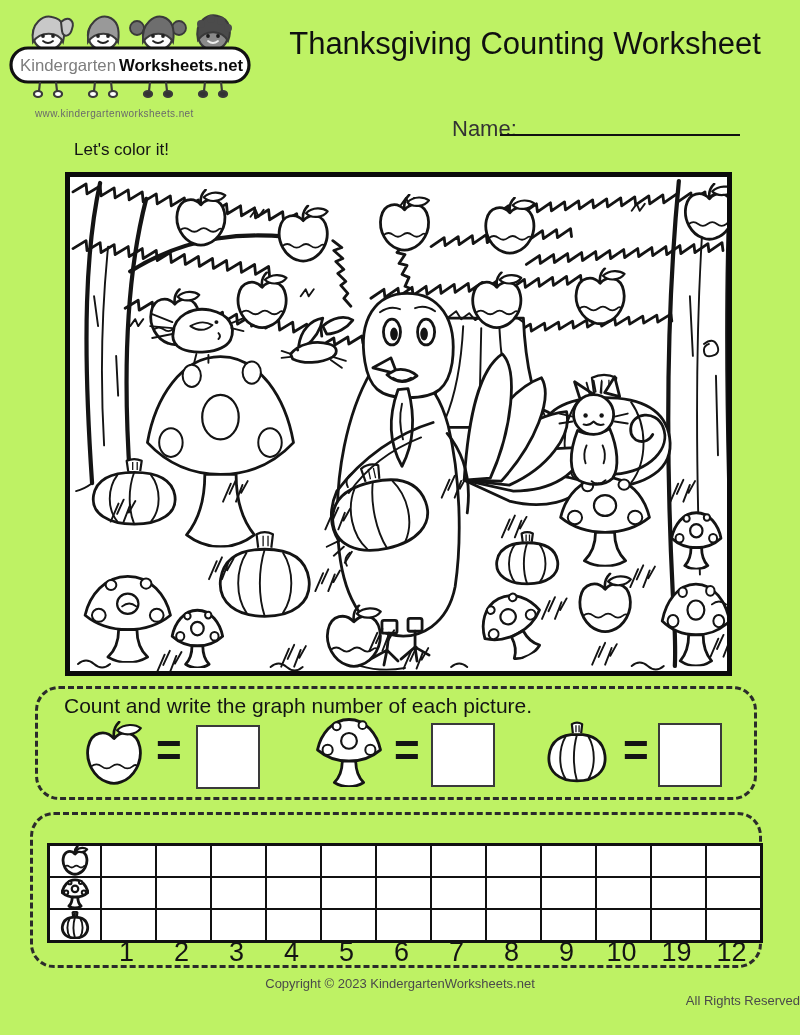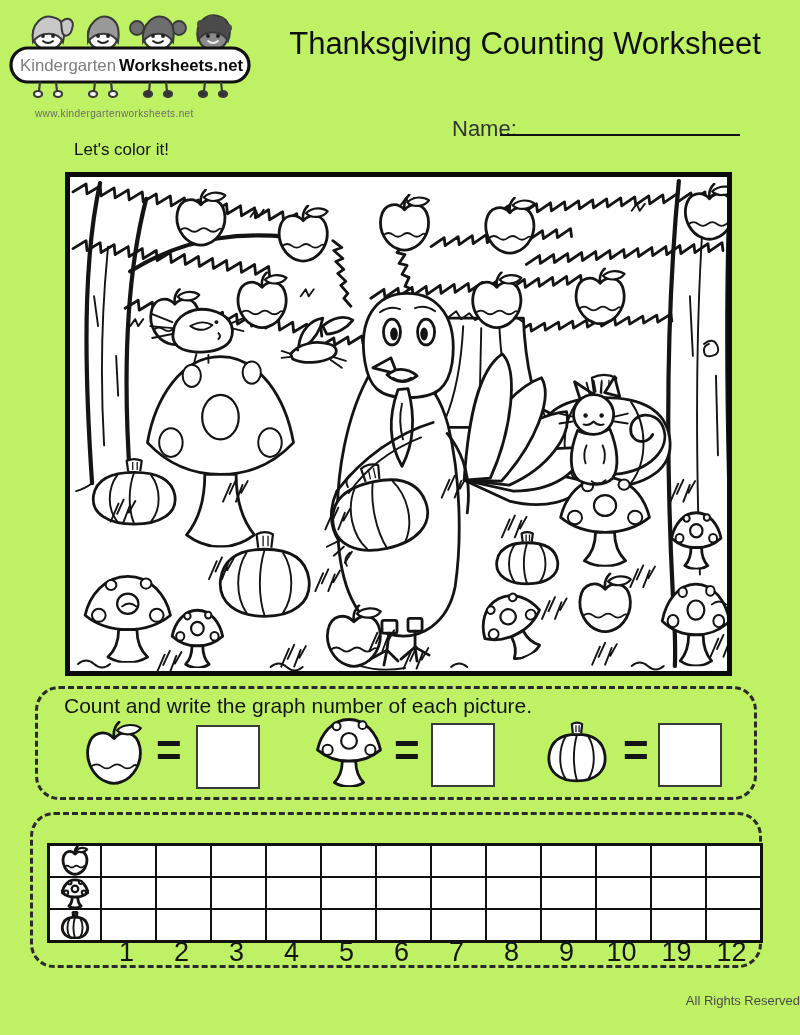--- a/index.html
+++ b/index.html
@@ -398,14 +398,15 @@
       <span>6</span>
       <span>7</span>
       <span>8</span>
       <span>9</span>
       <span>10</span>
       <span>19</span>
       <span>12</span>
     </div>
   </div>
 
+  <div class="abs copyright">Copyright © 2023 KindergartenWorksheets.net</div>
   <div class="abs rights">All Rights Reserved</div>
 </div>
 
 </body></html>

